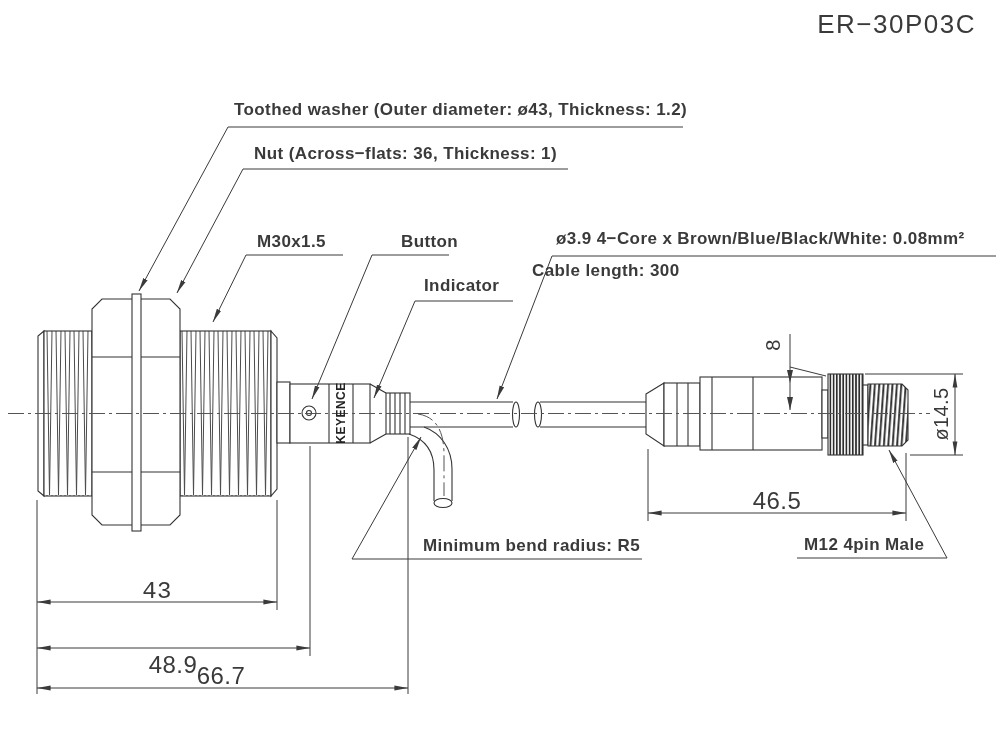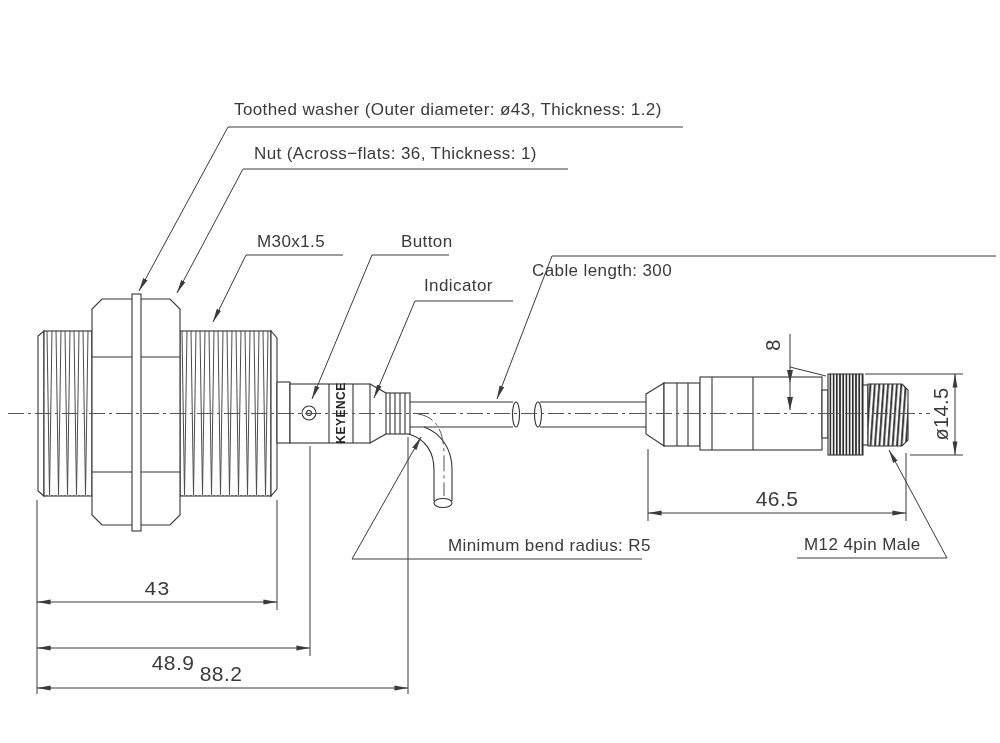--- a/index.html
+++ b/index.html
@@ -1,22 +1,22 @@
 <!DOCTYPE html>
 <html><head>
 <meta charset="utf-8">
 <style>
   * { margin:0; padding:0; box-sizing:border-box; }
   html,body { width:1000px; height:743px; background:#fff; overflow:hidden; }
   #stage { position:relative; width:1000px; height:743px; background:#fff;
            font-family:"Liberation Sans", sans-serif; color:#3a3a3a; }
   #stage svg { position:absolute; left:0; top:0; }
   .txt { position:absolute; white-space:nowrap; color:#3a3a3a; letter-spacing:0.4px; }
-  .lbl { font-size:17px; }
-  .dim { font-size:21px; text-align:center; }
+  .lbl { font-size:17px;font-weight:bold; }
+  .dim { font-size:24px; text-align:center; }
   .title-block { position:absolute; left:700px; top:11px; width:276px;
                  text-align:right; font-size:26px; line-height:27px; letter-spacing:1.5px; }
   .rot { display:flex; align-items:center; justify-content:center; transform:rotate(-90deg); }
   .brand { position:absolute; left:311px; top:383px; width:60px; height:60px;
            font-size:12px; font-weight:bold; letter-spacing:0.5px; color:#222; }
   .dim8 { position:absolute; left:757px; top:331px; width:32px; height:28px; font-size:20px; }
   .dia  { position:absolute; left:906px; top:385px; width:70px; height:58px; font-size:20px; }
 </style>
 </head>
 <body>
@@ -131,33 +131,35 @@
       <line x1="552" y1="256" x2="497" y2="399" marker-end="url(#arw)"></line>
       <path d="M552,256 H996"></path>
       <line x1="352" y1="559" x2="421" y2="437" marker-end="url(#arw)"></line>
       <path d="M352,559 H642"></path>
       <line x1="947" y1="558" x2="889" y2="450" marker-end="url(#arw)"></line>
       <path d="M797,558 H947"></path>
     </g>
   </svg>
 
   <div class="title-block">
+    <div>ER−30P03C</div>
   </div>
 
   <div class="txt lbl" style="left:234px; top:100px;">Toothed washer (Outer diameter: ø43, Thickness: 1.2)</div>
   <div class="txt lbl" style="left:254px; top:144px;">Nut (Across−flats: 36, Thickness: 1)</div>
   <div class="txt lbl" style="left:257px; top:232px;">M30x1.5</div>
   <div class="txt lbl" style="left:381px; top:232px;margin-left:20px;">Button</div>
   <div class="txt lbl" style="left:424px; top:276px;">Indicator</div>
+  <div class="txt lbl" style="left:556px; top:229px;">ø3.9 4−Core x Brown/Blue/Black/White: 0.08mm²</div>
   <div class="txt lbl" style="left:532px; top:261px;">Cable length: 300</div>
-  <div class="txt lbl" style="left:448px; top:536px;">Minimum bend radius: R5</div>
+  <div class="txt lbl" style="left:423px; top:536px;">Minimum bend radius: R5</div>
   <div class="txt lbl" style="left:804px; top:535px;">M12 4pin Male</div>
 
   <div class="txt dim" style="left:107px; top:578px; width:100px;font-family:Liberation Mono, monospace;">43</div>
   <div class="txt dim" style="left:123px; top:651px; width:100px;">48.9</div>
-  <div class="txt dim" style="left:171px; top:662px; width:100px;">88.2</div>
+  <div class="txt dim" style="left:171px; top:662px; width:100px;">66.7</div>
   <div class="txt dim" style="left:727px; top:487px; width:100px;">46.5</div>
   <div class="txt dim dim8 rot">8</div>
   <div class="txt dim dia rot">ø14.5</div>
 
   <div class="brand rot">KEYENCE</div>
 
 </div>
 
 </body></html>

